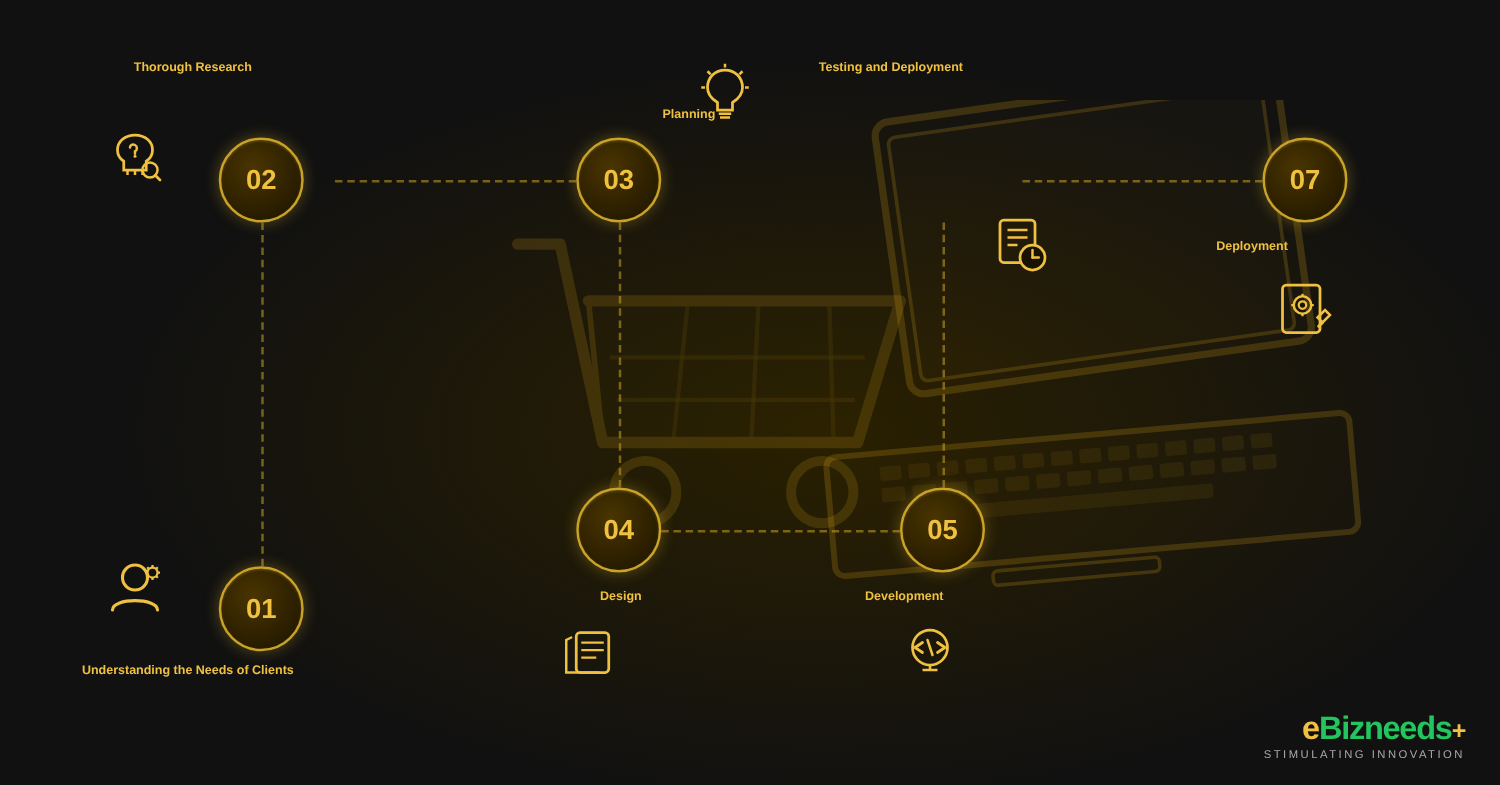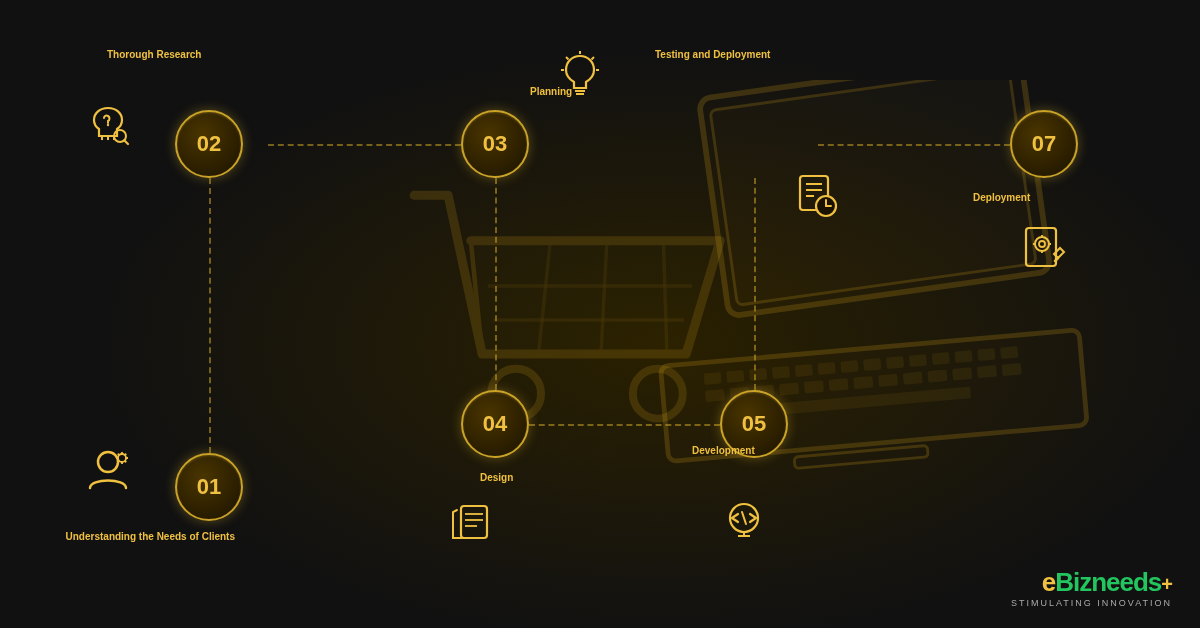--- a/index.html
+++ b/index.html
@@ -261,21 +261,21 @@
   </div>
 
   <svg class="icon-svg" style="left:718px; top:500px;" width="52" height="44" viewBox="0 0 52 44" fill="none">
     <circle cx="26" cy="18" r="14" stroke="#f0c040" stroke-width="2.2" fill="none"></circle>
     <path d="M20 14 L14 18 L20 22" stroke="#f0c040" stroke-width="2.2" fill="none" stroke-linecap="round" stroke-linejoin="round"></path>
     <path d="M32 14 L38 18 L32 22" stroke="#f0c040" stroke-width="2.2" fill="none" stroke-linecap="round" stroke-linejoin="round"></path>
     <line x1="24" y1="12" x2="28" y2="24" stroke="#f0c040" stroke-width="2" stroke-linecap="round"></line>
     <line x1="20" y1="36" x2="32" y2="36" stroke="#f0c040" stroke-width="2"></line>
     <line x1="26" y1="32" x2="26" y2="36" stroke="#f0c040" stroke-width="2"></line>
   </svg>
-  <div class="step-label" style="left:692px; top:445px; text-align:center;">
+  <div class="step-label" style="left:692px; top:472px; text-align:center;">
     <span>Development</span>
   </div>
 
 
   <svg class="icon-svg" style="left:790px; top:168px;" width="52" height="52" viewBox="0 0 52 52" fill="none">
     <rect x="10" y="8" width="28" height="34" rx="3" stroke="#f0c040" stroke-width="2.2" fill="none"></rect>
     <line x1="16" y1="16" x2="32" y2="16" stroke="#f0c040" stroke-width="2"></line>
     <line x1="16" y1="22" x2="32" y2="22" stroke="#f0c040" stroke-width="2"></line>
     <line x1="16" y1="28" x2="24" y2="28" stroke="#f0c040" stroke-width="2"></line>
     <circle cx="36" cy="38" r="10" stroke="#f0c040" stroke-width="2.2" fill="#1a1200"></circle>

